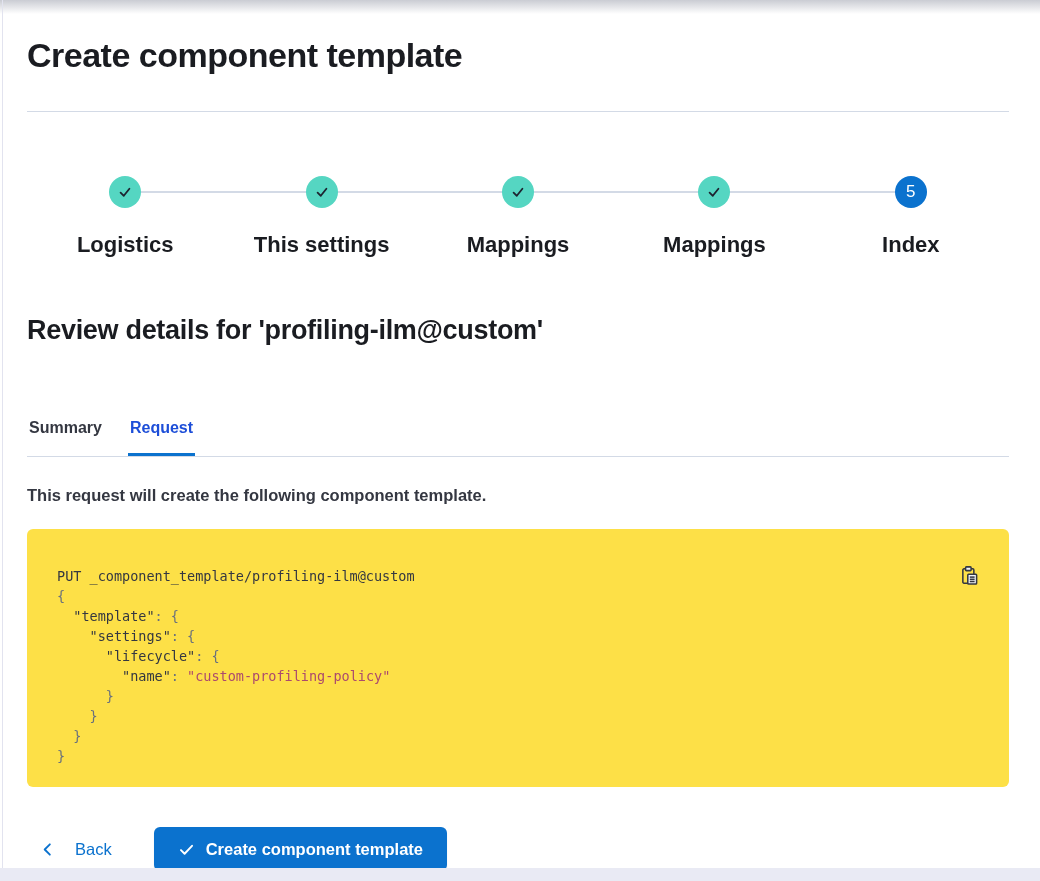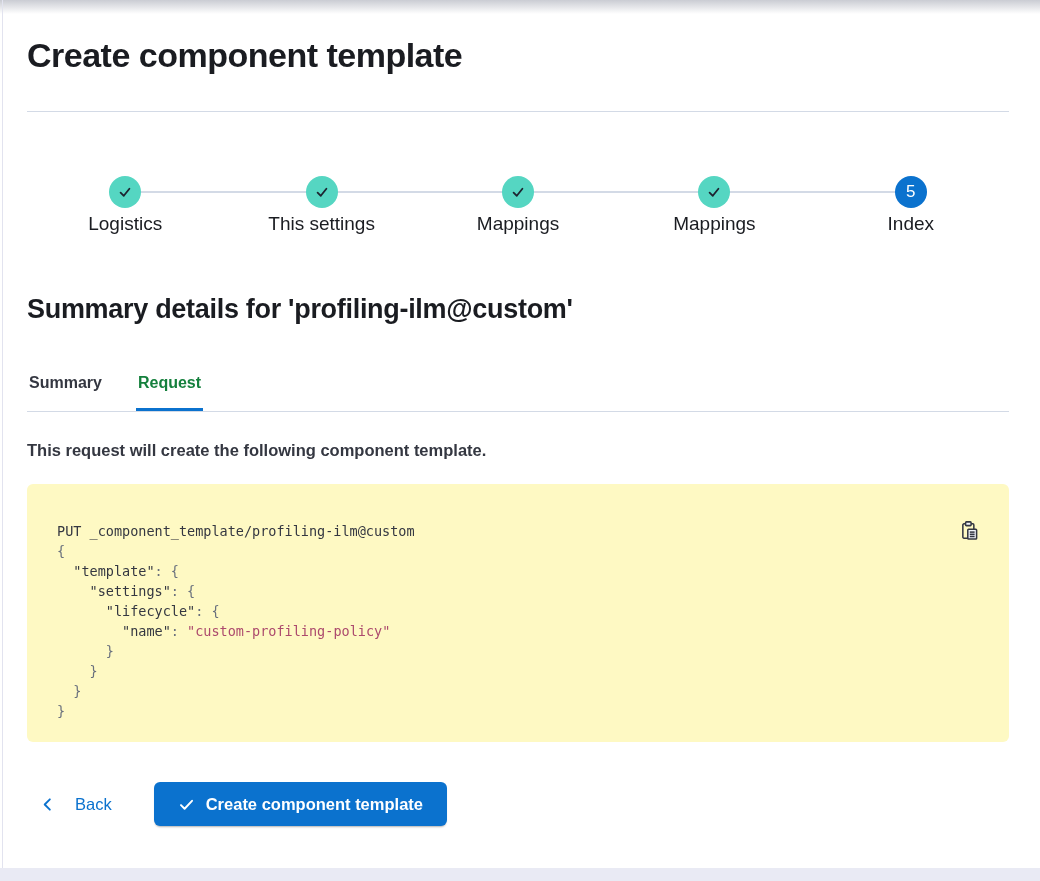--- a/index.html
+++ b/index.html
@@ -41,50 +41,50 @@
   .steps { display: flex; position: relative; }
   .step { flex: 1 1 0; display: flex; flex-direction: column; align-items: center; cursor: pointer; background: none; border: none; }
   .circle {
     width: 32px; height: 32px; border-radius: 50%;
     display: flex; align-items: center; justify-content: center;
     position: relative; z-index: 1;
   }
   .circle.complete { background: #55d6c2; }
   .circle.current { background: #0b72ce; color: #ffffff; font-size: 17px; font-weight: 500; }
   .step-label {
-    margin-top: 4px; font-size: 19px; font-weight: 400; color: #1a1c21;
+    margin-top: 25px; font-size: 22px; font-weight: 700; color: #1a1c21;
     line-height: 24px;
   }
 
   h2.review-heading {
     margin-top: 56px; font-size: 27px; line-height: 34px; font-weight: 700;
     color: #1a1c21; letter-spacing: -0.3px;
   }
 
   
   .tabs {
-    margin-top: 46px; display: flex; gap: 32px;
+    margin-top: 70px; display: flex; gap: 24px;
     border-bottom: 1px solid #d3dae6;
     align-items: center;
   }
   .tab {
     background: none; border: none; cursor: pointer;
     font-family: "Liberation Sans", sans-serif;
     font-size: 16px; font-weight: 700; color: #343741;
     padding: 0 2px 15px 2px; border-bottom: 3px solid transparent;
     line-height: 21px;
   }
-  .tab.active { color: #15803d; border-bottom-color: #0b72ce; }
+  .tab.active { color: #1d4ed8; border-bottom-color: #0b72ce; }
 
   p.desc { margin-top: 26px; font-size: 16.5px; line-height: 24px; color: #343741; font-weight: bold; }
 
   
   .code-block {
     margin-top: 22px; position: relative;
-    background: #fef9c3; border-radius: 6px;
+    background: #fde047; border-radius: 6px;
     height: 258px; padding: 37px 60px 30px 30px;
   }
   .code-pre {
     font-family: "DejaVu Sans Mono", "Liberation Mono", monospace;
     font-size: 13.5px; line-height: 20px;
   }
   .code-line { white-space: pre; }
   .tok-plain { color: #343741; }
   .tok-key { color: #343741; }
   .tok-punct { color: #69707d; }
@@ -158,21 +158,21 @@
           </div>
           <div class="step-label">Mappings</div>
         </div>
         <div class="step">
           <div class="circle current">5</div>
           <div class="step-label">Index</div>
         </div>
       </div>
   </div>
 
-  <h2 class="review-heading">Summary details for 'profiling-ilm@custom'</h2>
+  <h2 class="review-heading">Review details for 'profiling-ilm@custom'</h2>
 
   <div class="tabs">
       <button class="tab">Summary</button>
       <button class="tab active">Request</button>
     </div>
 
   <p class="desc">This request will create the following component template.</p>
 
   <div class="code-block">
     <button class="copy-btn" title="Copy">

